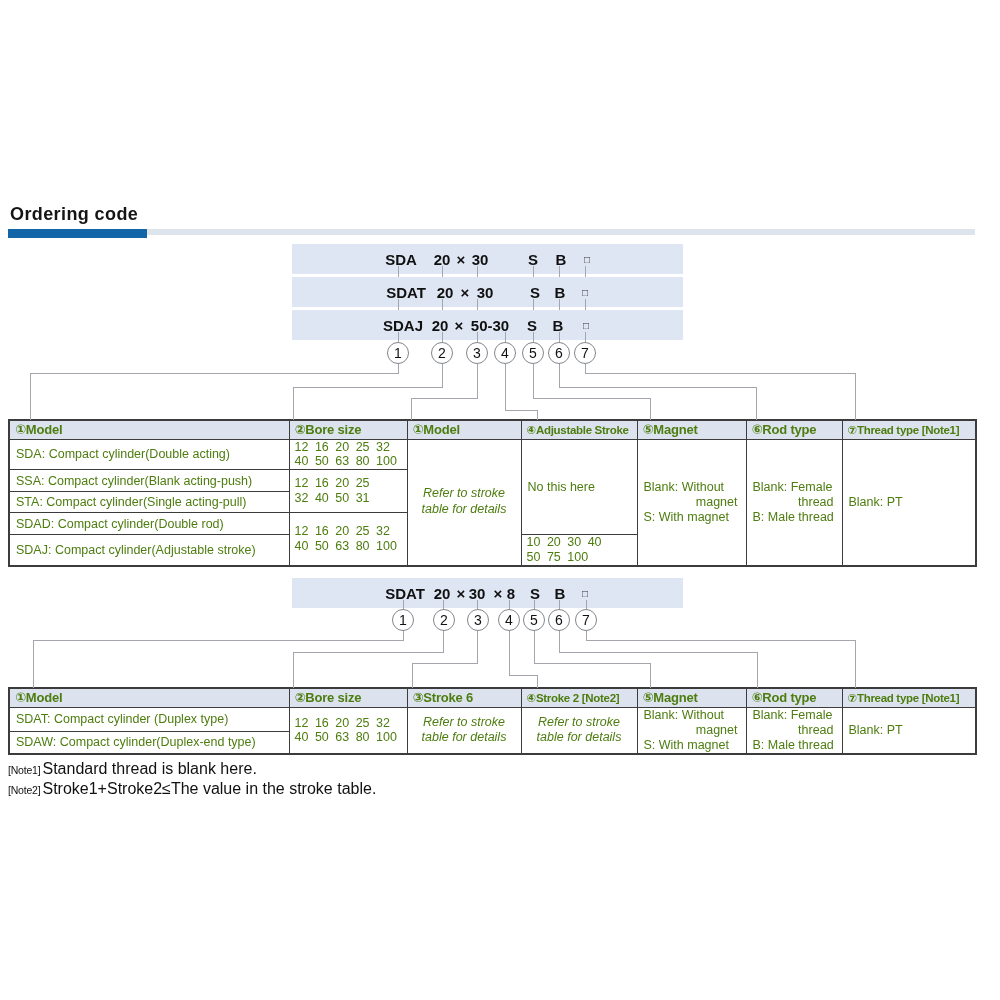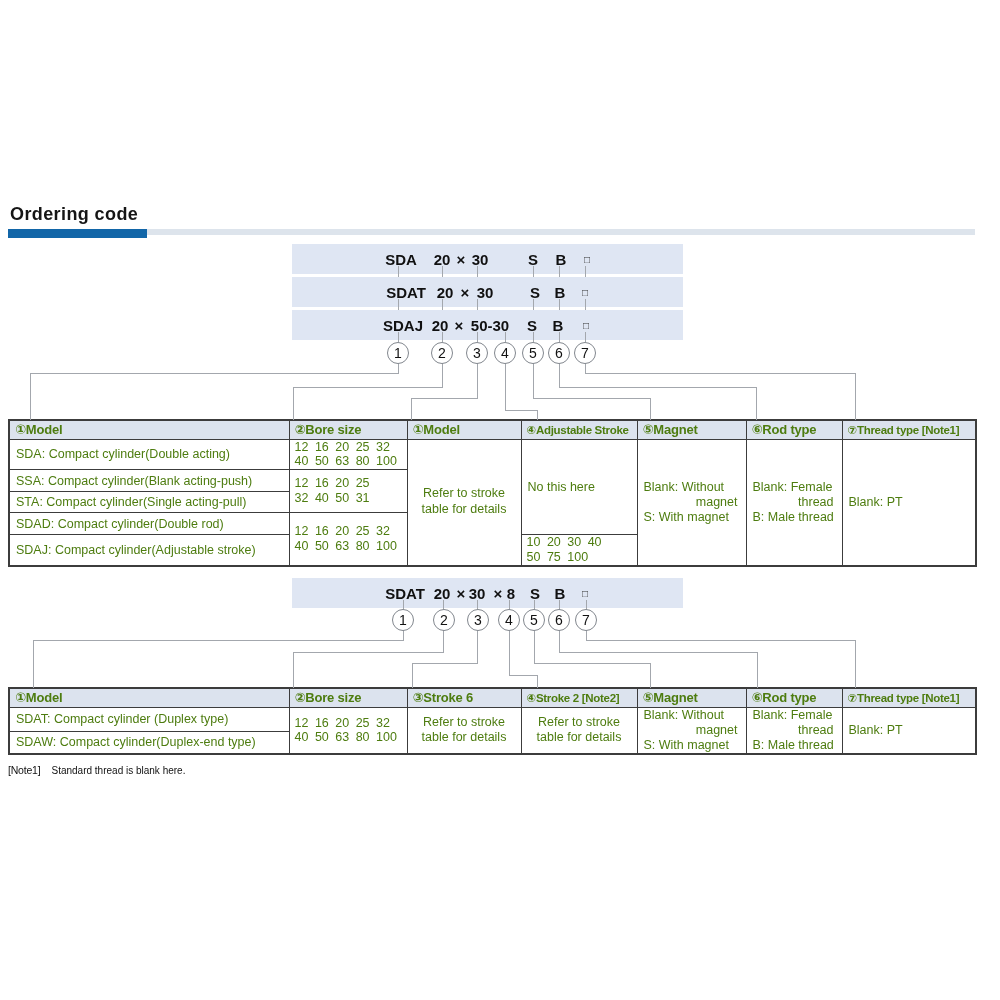--- a/index.html
+++ b/index.html
@@ -30,30 +30,30 @@
   .otable{position:absolute;border-collapse:collapse;table-layout:fixed;width:967px;
           font-size:12.5px;color:#4d7c0f;}
   .otable th,.otable td{border:1px solid #3c3c3c;vertical-align:middle;padding:0;overflow:hidden;}
   .otable{border:2px solid #3c3c3c;}
   .otable th{background:#dce3ee;text-align:left;font-size:13px;font-weight:bold;
              padding:1px 2px 1px 5px;letter-spacing:-.2px;white-space:nowrap;}
   .otable th.cond{font-size:11.5px;letter-spacing:-.3px;}
   td.model{text-align:left;padding-left:6px;white-space:nowrap;}
   td.bore{padding-left:5px;line-height:1.18;word-spacing:3px;white-space:nowrap;}
   td.bore span{display:block;}
-  td.center{text-align:center;padding:0 4px;line-height:1.25;}
+  td.center{text-align:center;padding:0 4px;line-height:1.25;font-style:italic;}
   td.plain{padding-left:6px;}
   .l3{display:block;padding:0 4px 0 6px;line-height:1.2;}
   .ln{display:block;white-space:nowrap;}
   .ln.r{text-align:right;padding-right:4px;}
 
   
   .note{position:absolute;left:8px;white-space:nowrap;}
   .nlabel{font-size:10.5px;letter-spacing:-.2px;}
-  .ntext{font-size:10px;margin-left:11px;}
+  .ntext{font-size:16px;margin-left:2px;}
 </style>
 </head>
 <body>
 
 <div class="page">
 
   <div class="title">Ordering code</div>
   <div class="rule-light"></div>
   <div class="rule-dark"></div>
 
@@ -231,20 +231,23 @@
       <td class="plain" rowspan="2">Blank: PT</td>
     </tr>
     <tr style="height:23px">
       <td class="model">SDAW: Compact cylinder(Duplex-end type)</td>
     </tr>
   </tbody>
     </table>
 
   <div class="note" style="top:760px">
     <span class="nlabel">[Note1]</span><span class="ntext">Standard thread is blank here.</span>
+  </div>
+  <div class="note" style="top:780px">
+    <span class="nlabel">[Note2]</span><span class="ntext">Stroke1+Stroke2≤The value in the stroke table.</span>
   </div>
 
   <div id="lines">
       <div class="cline" style="left: 398px; top: 266px; width: 1px; height: 11px;"></div>
       <div class="cline" style="left: 442px; top: 266px; width: 1px; height: 11px;"></div>
       <div class="cline" style="left: 477px; top: 266px; width: 1px; height: 11px;"></div>
       <div class="cline" style="left: 533px; top: 266px; width: 1px; height: 11px;"></div>
       <div class="cline" style="left: 559px; top: 266px; width: 1px; height: 11px;"></div>
       <div class="cline" style="left: 585px; top: 266px; width: 1px; height: 11px;"></div>
       <div class="cline" style="left: 398px; top: 299px; width: 1px; height: 11px;"></div>

